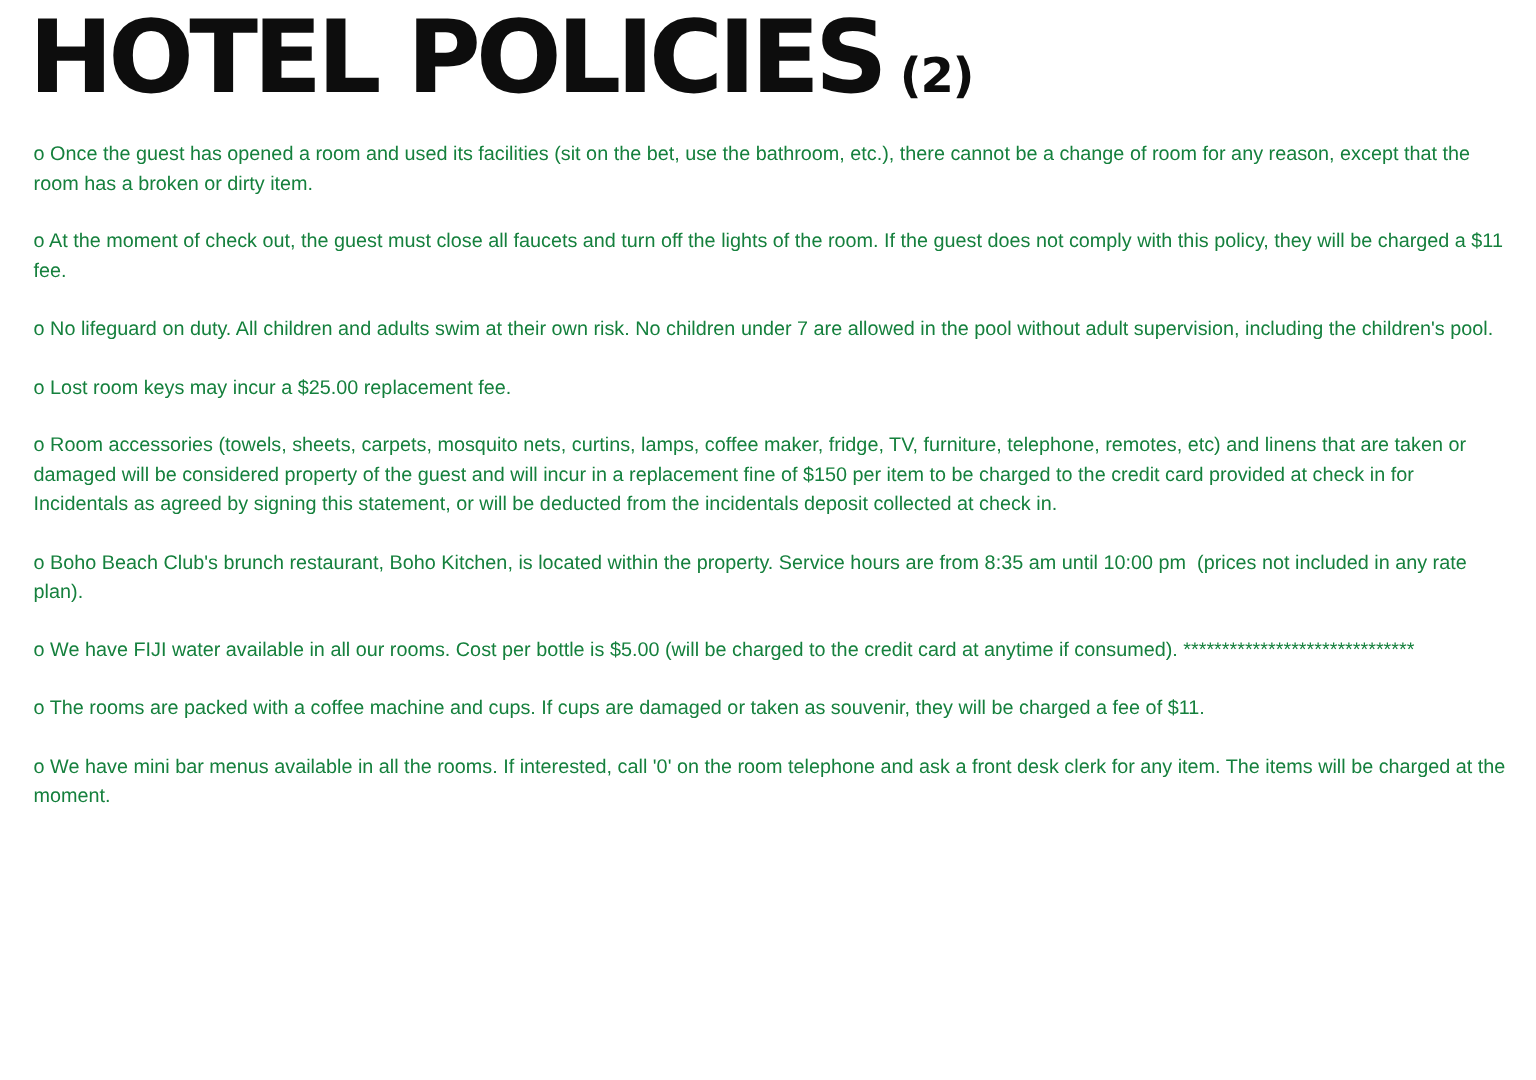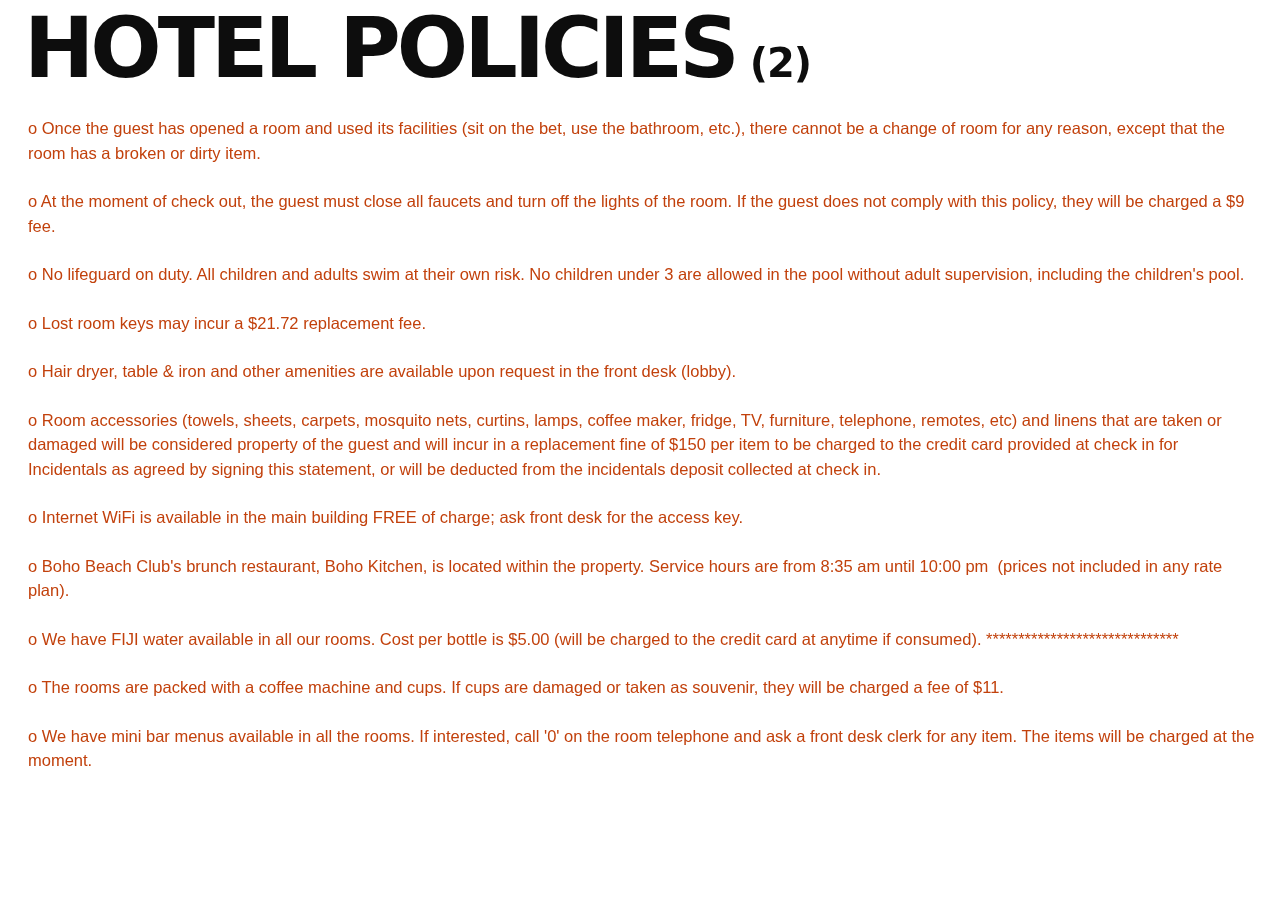--- a/index.html
+++ b/index.html
@@ -36,40 +36,38 @@
     font-family: "DejaVu Sans", "Liberation Sans", sans-serif;
     font-weight: 900;
     font-size: 40px;
     letter-spacing: -1px;
     color: #0d0d0d;
     margin-left: 14px;
   }
   .policies p {
     font-size: 16.5px;
     line-height: 24.5px;
-    color: #c2410c;
+    color: #15803d;
     margin: 0 0 24px 0;
     white-space: pre-wrap;
   }
 </style>
 </head>
 <body>
 
 <div class="page">
   <h1 class="title-row" style="margin-top:0;">
     <span class="title-main">HOTEL POLICIES</span>
     <span class="title-suffix">(2)</span>
   </h1>
 
   <div class="policies">
     <p>o Once the guest has opened a room and used its facilities (sit on the bet, use the bathroom, etc.), there cannot be a change of room for any reason, except that the room has a broken or dirty item.</p>
-    <p>o At the moment of check out, the guest must close all faucets and turn off the lights of the room. If the guest does not comply with this policy, they will be charged a $9 fee.</p>
-    <p>o No lifeguard on duty. All children and adults swim at their own risk. No children under 3 are allowed in the pool without adult supervision, including the children's pool.</p>
-    <p>o Lost room keys may incur a $21.72 replacement fee.</p>
-    <p>o Hair dryer, table &amp; iron and other amenities are available upon request in the front desk (lobby).</p>
+    <p>o At the moment of check out, the guest must close all faucets and turn off the lights of the room. If the guest does not comply with this policy, they will be charged a $11 fee.</p>
+    <p>o No lifeguard on duty. All children and adults swim at their own risk. No children under 7 are allowed in the pool without adult supervision, including the children's pool.</p>
+    <p>o Lost room keys may incur a $25.00 replacement fee.</p>
     <p>o Room accessories (towels, sheets, carpets, mosquito nets, curtins, lamps, coffee maker, fridge, TV, furniture, telephone, remotes, etc) and linens that are taken or damaged will be considered property of the guest and will incur in a replacement fine of $150 per item to be charged to the credit card provided at check in for Incidentals as agreed by signing this statement, or will be deducted from the incidentals deposit collected at check in.</p>
-    <p>o Internet WiFi is available in the main building FREE of charge; ask front desk for the access key.</p>
     <p>o Boho Beach Club's brunch restaurant, Boho Kitchen, is located within the property. Service hours are from 8:35 am until 10:00 pm  (prices not included in any rate plan).</p>
     <p>o We have FIJI water available in all our rooms. Cost per bottle is $5.00 (will be charged to the credit card at anytime if consumed). ******************************</p>
     <p>o The rooms are packed with a coffee machine and cups. If cups are damaged or taken as souvenir, they will be charged a fee of $11.</p>
     <p>o We have mini bar menus available in all the rooms. If interested, call '0' on the room telephone and ask a front desk clerk for any item. The items will be charged at the moment.</p>
   </div>
 </div>
 
 </body></html>

